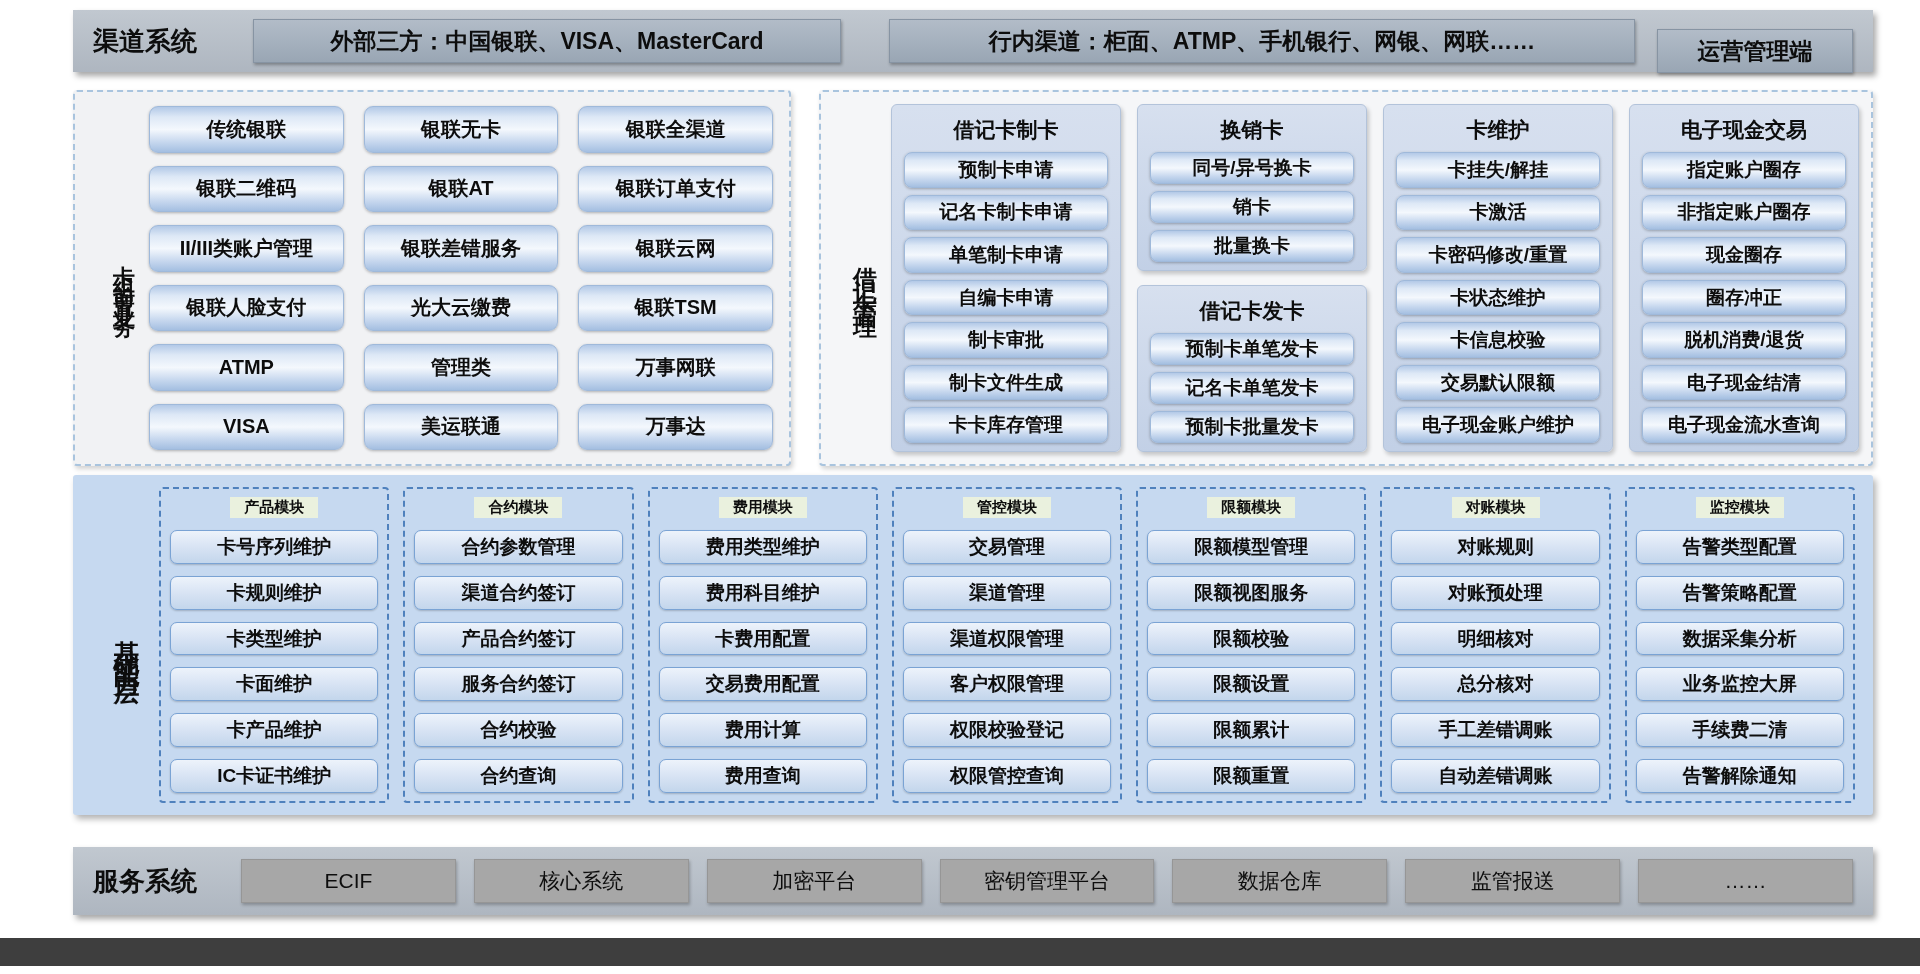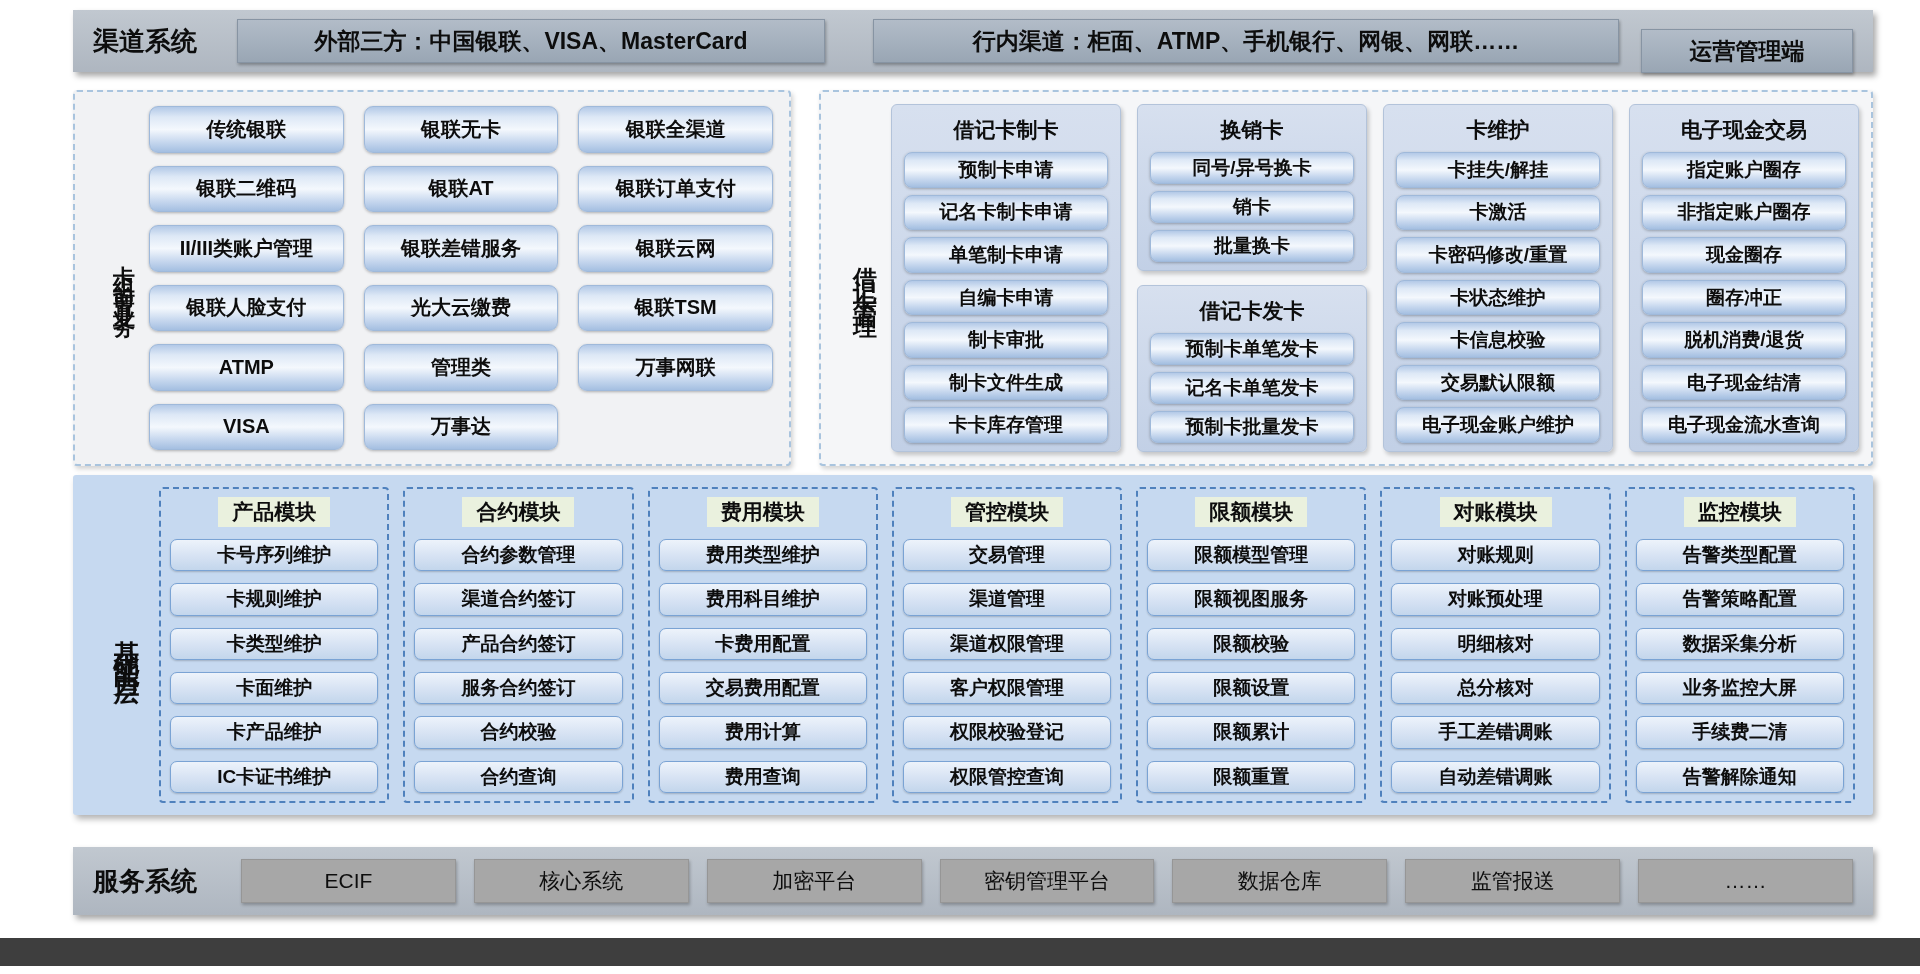--- a/index.html
+++ b/index.html
@@ -17,21 +17,21 @@
   }
   .channel-bar{height:62px;}
   .bar-label{font-size:26px;font-weight:bold;white-space:nowrap;flex:0 0 130px;}
   .channel-btn{
     background:linear-gradient(180deg,#b2bcc8,#99a6b4);
     border:1px solid #8794a3;
     height:42px;display:flex;align-items:center;justify-content:center;
     font-size:23px;font-weight:bold;white-space:nowrap;
     box-shadow:1px 2px 3px rgba(0,0,0,0.3);
   }
-  .cb1{flex:0 0 586px;margin-left:14px;}
+  .cb1{flex:0 0 586px;margin-left:30px;}
   .cb2{flex:0 0 744px;margin-left:48px;}
   .cb3{flex:1;margin-left:22px;margin-top:20px;}
 
   
   .mid-row{display:flex;margin-top:18px;height:376px;gap:28px;}
   .dashed-section{
     border:2px dashed #a9c4de;border-radius:4px;background:#f1f2f4;
     box-sizing:border-box;display:flex;padding:12px;box-shadow:2px 3px 5px rgba(0,0,0,0.18);
   }
   .card-front{flex:0 0 718px;}
@@ -76,21 +76,21 @@
     margin-top:9px;height:340px;background:#c6d9f0;border-radius:3px;
     box-shadow:3px 4px 6px rgba(0,0,0,0.3);
     display:flex;padding:12px 18px;box-sizing:border-box;gap:14px;
   }
   .module{
     flex:1;border:2px dashed #4f81bd;border-radius:4px;
     display:flex;flex-direction:column;gap:12px;padding:8px 9px;box-sizing:border-box;
   }
   .module-title{
     flex:0 0 auto;align-self:center;background:#eaf1de;
-    font-size:21px;font-weight:bold;padding:1px 14px;white-space:nowrap;
+    font-size:15px;font-weight:bold;padding:1px 14px;white-space:nowrap;
   }
   .flat-btn{
     flex:1;min-height:0;
     background:linear-gradient(180deg,#edf3fb 0%,#d6e2f3 55%,#c3d6ec 100%);
     border:1px solid #7aa3d4;border-radius:7px;
     display:flex;align-items:center;justify-content:center;
     font-size:19px;font-weight:bold;white-space:nowrap;
     box-shadow:0 1px 2px rgba(0,0,0,0.2);
   }
 
@@ -131,20 +131,21 @@
         <div class="glass-btn">II/III类账户管理</div>
         <div class="glass-btn">银联差错服务</div>
         <div class="glass-btn">银联云网</div>
         <div class="glass-btn">银联人脸支付</div>
         <div class="glass-btn">光大云缴费</div>
         <div class="glass-btn">银联TSM</div>
         <div class="glass-btn">ATMP</div>
         <div class="glass-btn">管理类</div>
         <div class="glass-btn">万事网联</div>
         <div class="glass-btn">VISA</div>
+        <div class="glass-btn">美运联通</div>
         <div class="glass-btn">万事达</div>
       </div>
     </div>
 
     <div class="dashed-section debit-mgmt">
       <div class="vlabel vl-debit">借记卡管理</div>
       <div class="panels">
 
         <div class="panel">
           <div class="panel-title">借记卡制卡</div>

